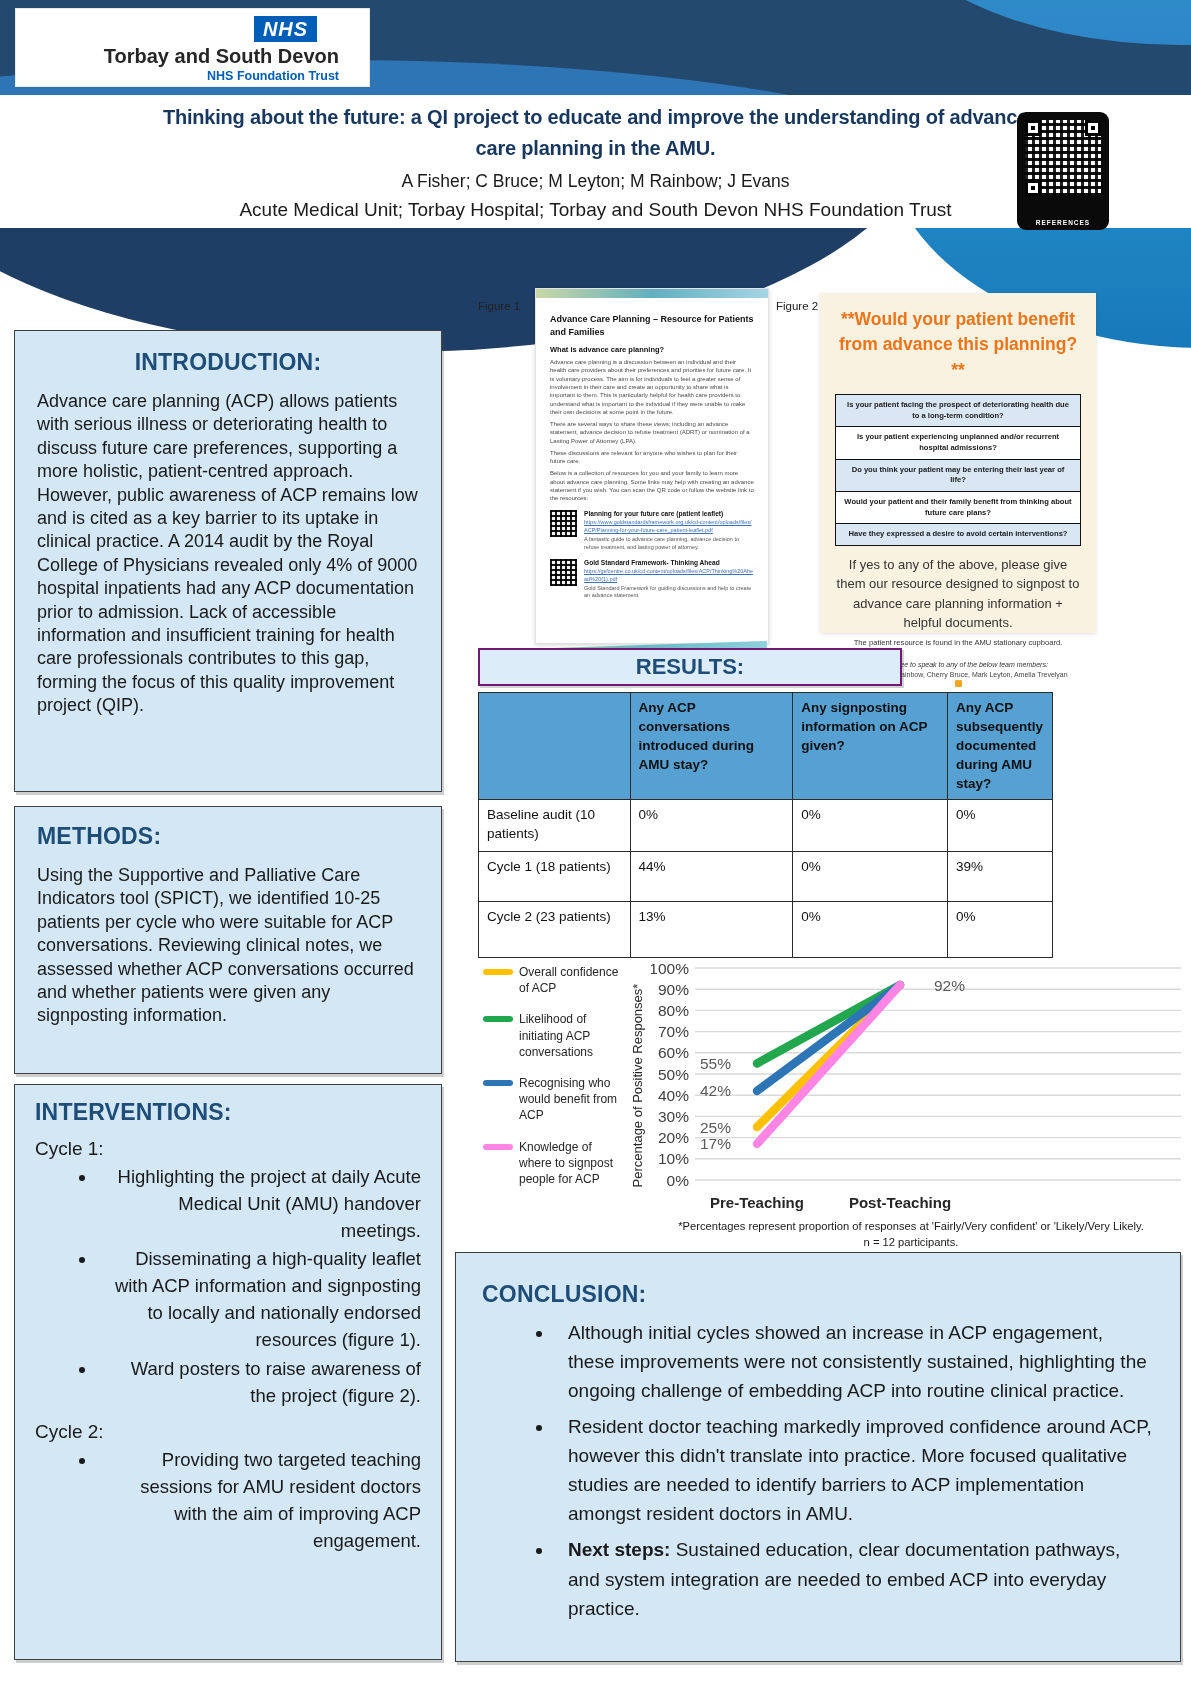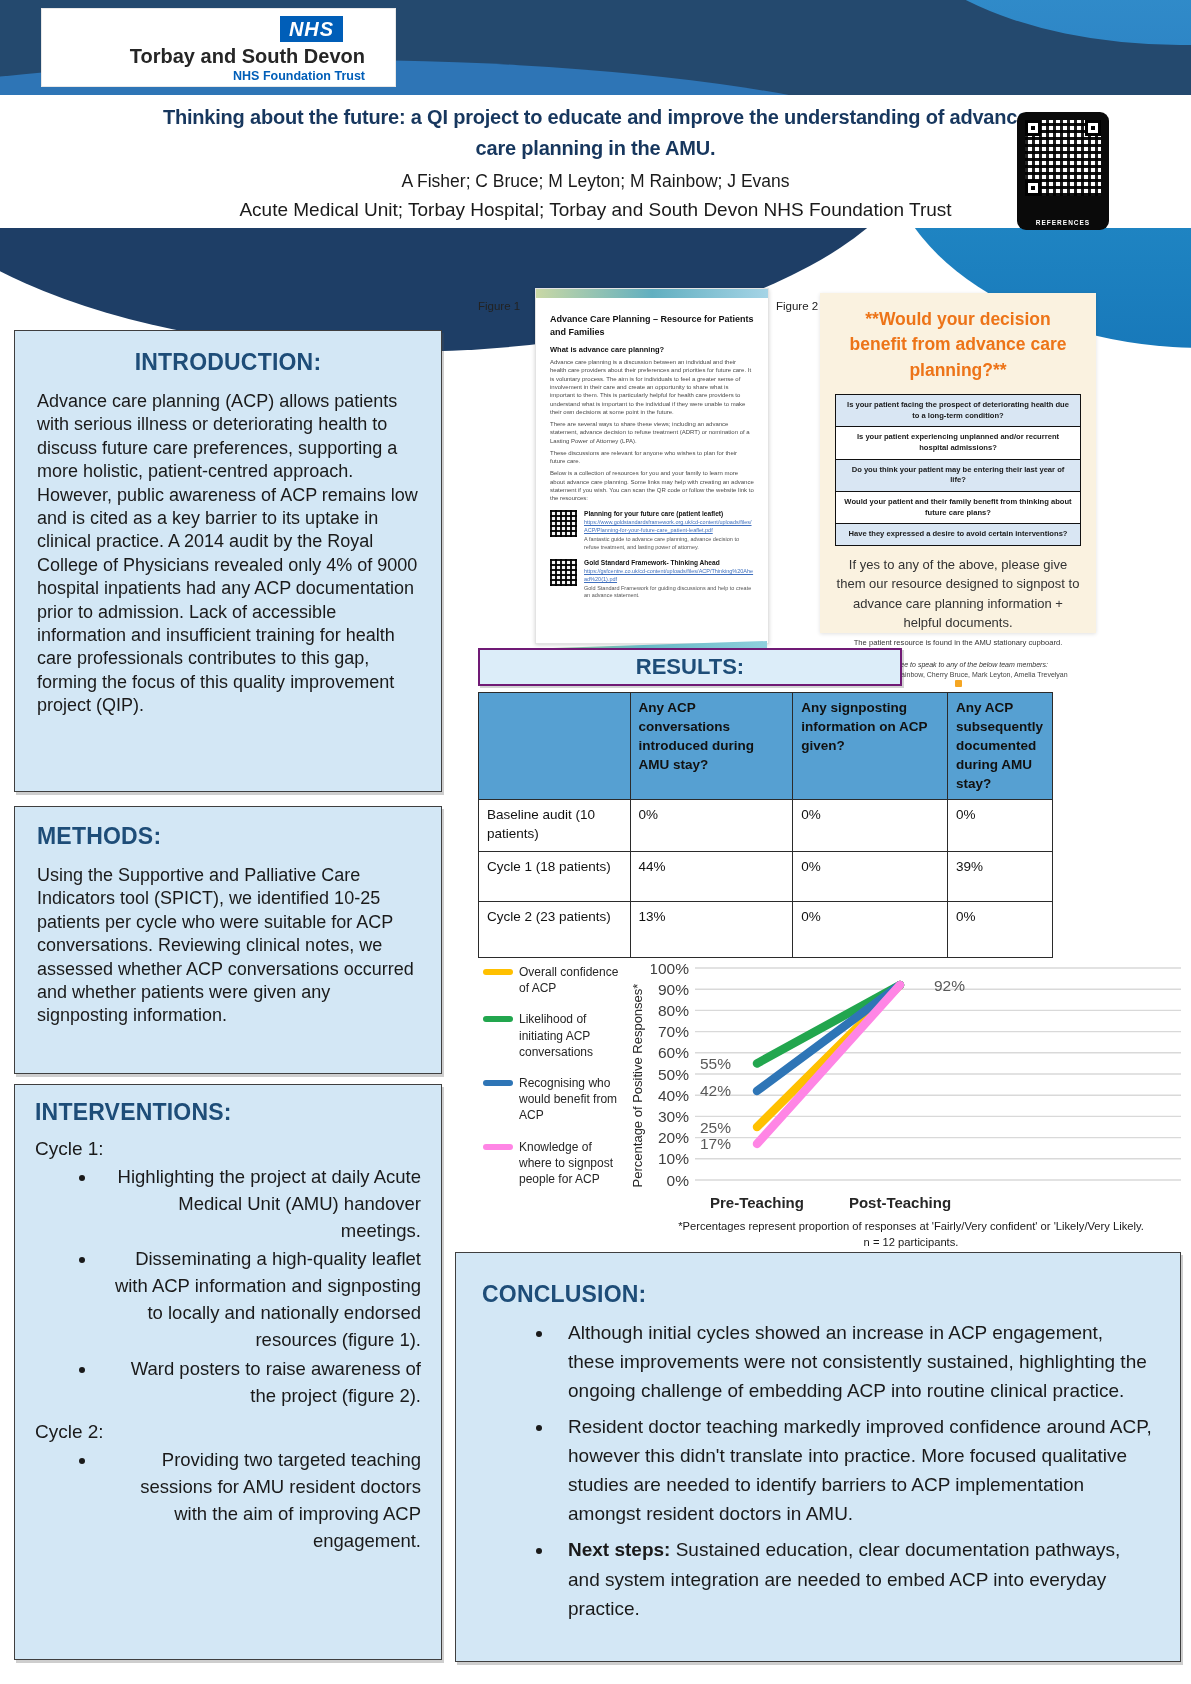--- a/index.html
+++ b/index.html
@@ -7,21 +7,21 @@
   .page{position:relative;width:1191px;height:1684px;margin:0 auto;background:#fff;
         font-family:"Liberation Sans",sans-serif;overflow:hidden;}
 
   
   .top-band{position:absolute;left:0;top:0;width:1191px;height:95px;background:#24496e;overflow:hidden;}
   .top-band .light-low{position:absolute;left:-320px;top:60px;width:1300px;height:240px;border-radius:50%;
         background:#2e75b6;}
   .top-band .light-high{position:absolute;left:880px;top:-255px;width:600px;height:300px;border-radius:50%;
         background:linear-gradient(180deg,#3aa4da,#2e86c6);}
   .logo-box{position:absolute;left:15px;top:8px;width:355px;height:79px;background:#fff;z-index:5;
-        border:1px solid #e8e8e8;margin-left:26px;}
+        border:1px solid #e8e8e8;}
   .nhs-rect{position:absolute;right:52px;top:7px;width:63px;height:26px;background:#005EB8;color:#fff;
         display:flex;align-items:center;justify-content:center;font-weight:bold;font-style:italic;
         font-size:20px;letter-spacing:1px;}
   .org-name{position:absolute;right:30px;top:36px;font-weight:bold;font-size:20px;color:#262626;}
   .org-sub{position:absolute;right:30px;top:60px;font-weight:bold;font-size:12.5px;color:#005EB8;}
 
   
   .title-wrap{position:absolute;left:0;top:102px;width:1191px;text-align:center;z-index:3;}
   .title-line{font-weight:bold;font-size:20px;color:#17375e;line-height:1.55;letter-spacing:-0.2px;}
   .authors{margin-top:7px;font-size:17.5px;color:#1a1a1a;}
@@ -212,21 +212,21 @@
       <div>
         <div class="res-title">Gold Standard Framework- Thinking Ahead</div>
         <div class="res-link">https://gsfcentre.co.uk/cd-content/uploads/files/ACP/Thinking%20Ahead%20(1).pdf</div>
         <div class="res-desc">Gold Standard Framework for guiding discussions and help to create an advance statement.</div>
       </div>
     </div>
   </div>
   <div class="leaflet-wedge"></div>
 
   <div class="wposter">
-    <div class="wposter-title">**Would your decision benefit from advance care planning?**</div>
+    <div class="wposter-title">**Would your patient benefit from advance this planning?**</div>
     <div class="qstack">
       <div class="qrow q-alt">Is your patient facing the prospect of deteriorating health due to a long-term condition?</div>
       <div class="qrow q-plain">Is your patient experiencing unplanned and/or recurrent hospital admissions?</div>
       <div class="qrow q-alt">Do you think your patient may be entering their last year of life?</div>
       <div class="qrow q-plain">Would your patient and their family benefit from thinking about future care plans?</div>
       <div class="qrow q-alt">Have they expressed a desire to avoid certain interventions?</div>
     </div>
     <div class="wp-note">If yes to any of the above, please give them our resource designed to signpost to advance care planning information + helpful documents.</div>
     <div class="wp-note2">The patient resource is found in the AMU stationary cupboard.</div>
     <div class="wp-contact">Any questions, feel free to speak to any of the below team members:</div>

